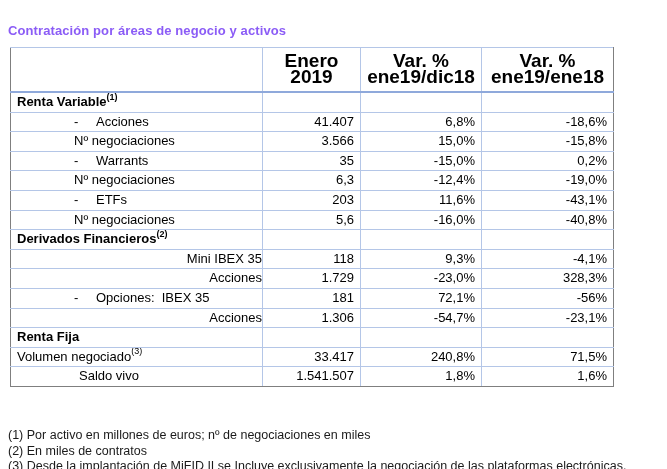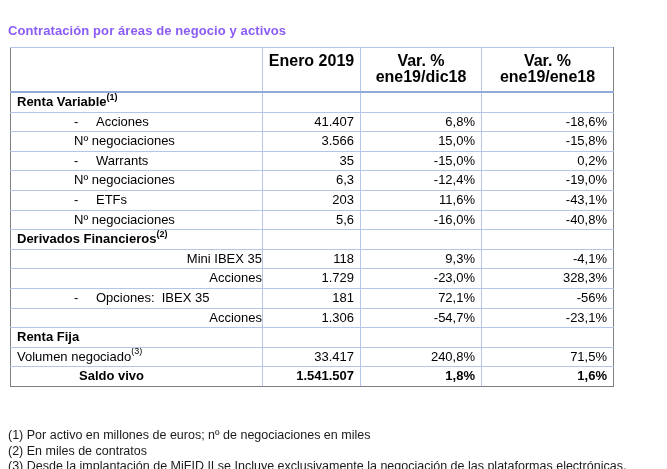--- a/index.html
+++ b/index.html
@@ -24,32 +24,32 @@
   }
   col.c1 { width:252px; }
   col.c2 { width:98px; }
   col.c3 { width:121px; }
   col.c4 { width:132px; }
   thead th {
     border:1px solid #b4c6e7;
     border-bottom:2px solid #8fa9db;
     font-weight:bold; text-align:center; vertical-align:top;
     height:38px; padding:5px 2px 0 2px; line-height:16px;
-    font-size:16px;
+    font-size:19px;
   }
   thead th:first-child { border-left:1px solid #7f7f7f; }
   thead th:last-child { border-right:1px solid #7f7f7f; }
   tbody td {
     border:1px solid #b4c6e7;
     height:18.6px; padding:0; vertical-align:middle;
     line-height:18.6px; white-space:nowrap; overflow:hidden;
   }
   tbody tr td:first-child { border-left:1px solid #7f7f7f; }
   tbody tr td:last-child { border-right:1px solid #7f7f7f; }
-  tbody tr:last-child td { border-bottom:1px solid #7f7f7f;font-weight:bold; }
+  tbody tr:last-child td { border-bottom:1px solid #7f7f7f; }
   td.num { text-align:right; padding-right:6px; }
   td.lbl { padding-left:6px; }
   td.lbl.section span, td.lbl.section sup { font-weight:bold; }
   td.lbl.dash { padding-left:63px; }
   td.lbl.sub { padding-left:63px; }
   td.lbl.indent1 { padding-left:68px; }
   td.lbl.indent2 { padding-left:139px;text-align:right; }
   span.dash { display:inline-block; width:22px; }
   sup { font-size:9px; line-height:0; position:relative; top:-1px; }
   .footnotes {

